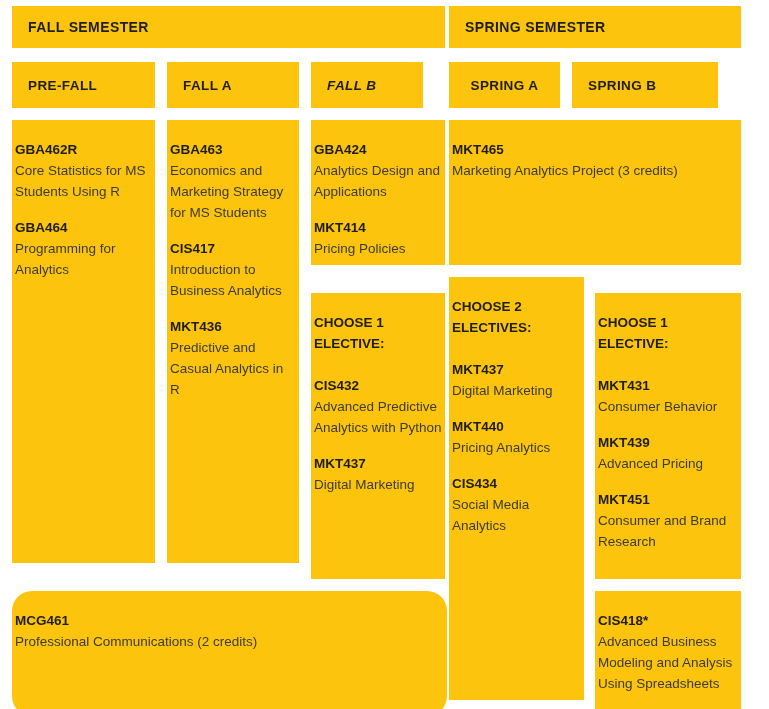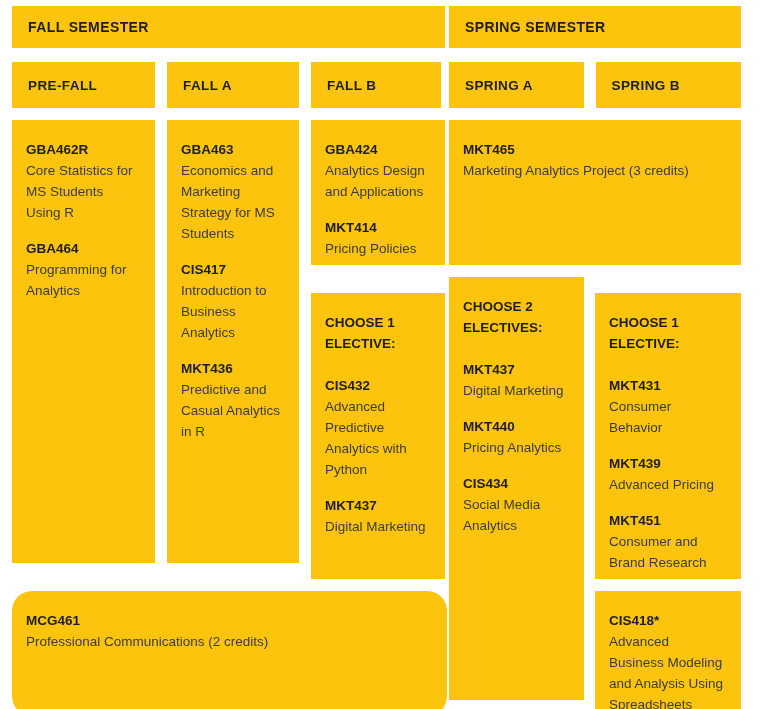--- a/index.html
+++ b/index.html
@@ -15,33 +15,33 @@
   .section-left{width:433px;flex:0 0 auto;}
   .section-right{width:292px;flex:0 0 auto;}
 
   .banner{height:42px;margin-bottom:14px;background:var(--yellow);display:flex;align-items:center;
           padding:0 16px;font-weight:bold;font-size:14px;letter-spacing:.4px;color:var(--ink);}
   .terms{display:flex;gap:12px;margin-bottom:12px;}
   .term{height:46px;background:var(--yellow);display:flex;align-items:center;padding:0 16px;
         font-weight:bold;font-size:13.5px;letter-spacing:.4px;color:var(--ink);}
   .t-prefall{width:143px;}
   .t-falla{width:132px;}
-  .t-fallb{width:130px;}
-  .t-springa{width:135px;}
+  .t-fallb{width:112px;font-style:italic;}
+  .t-springa{width:111px;justify-content:center;}
   .t-springb{width:146px;}
 
   .cols{display:flex;gap:12px;}
   .col{display:flex;flex-direction:column;}
   .c-prefall{width:143px;}
   .c-falla{width:132px;border-radius:10px;}
   .c-fallb{width:134px;border-radius:20px;}
   .c-springa{width:135px;}
   .c-springb{width:146px;}
 
-  .block{background:var(--yellow);padding:19px 14px;font-size:13.5px;line-height:21px;color:var(--body);}
+  .block{background:var(--yellow);padding:19px 3px;font-size:13.5px;line-height:21px;color:var(--body);}
   .h-full{height:443px;}
   .h-top{height:145px;margin-bottom:12px;}
   .h-elective{height:286px;margin-top:16px;}
   .h-springa{height:423px;}
   .h-footer{height:125px;}
   .mt-gap{margin-top:12px;}
 
   .course{margin-bottom:15px;}
   .course:last-child{margin-bottom:0;}
   .code{font-weight:bold;color:var(--ink);}

